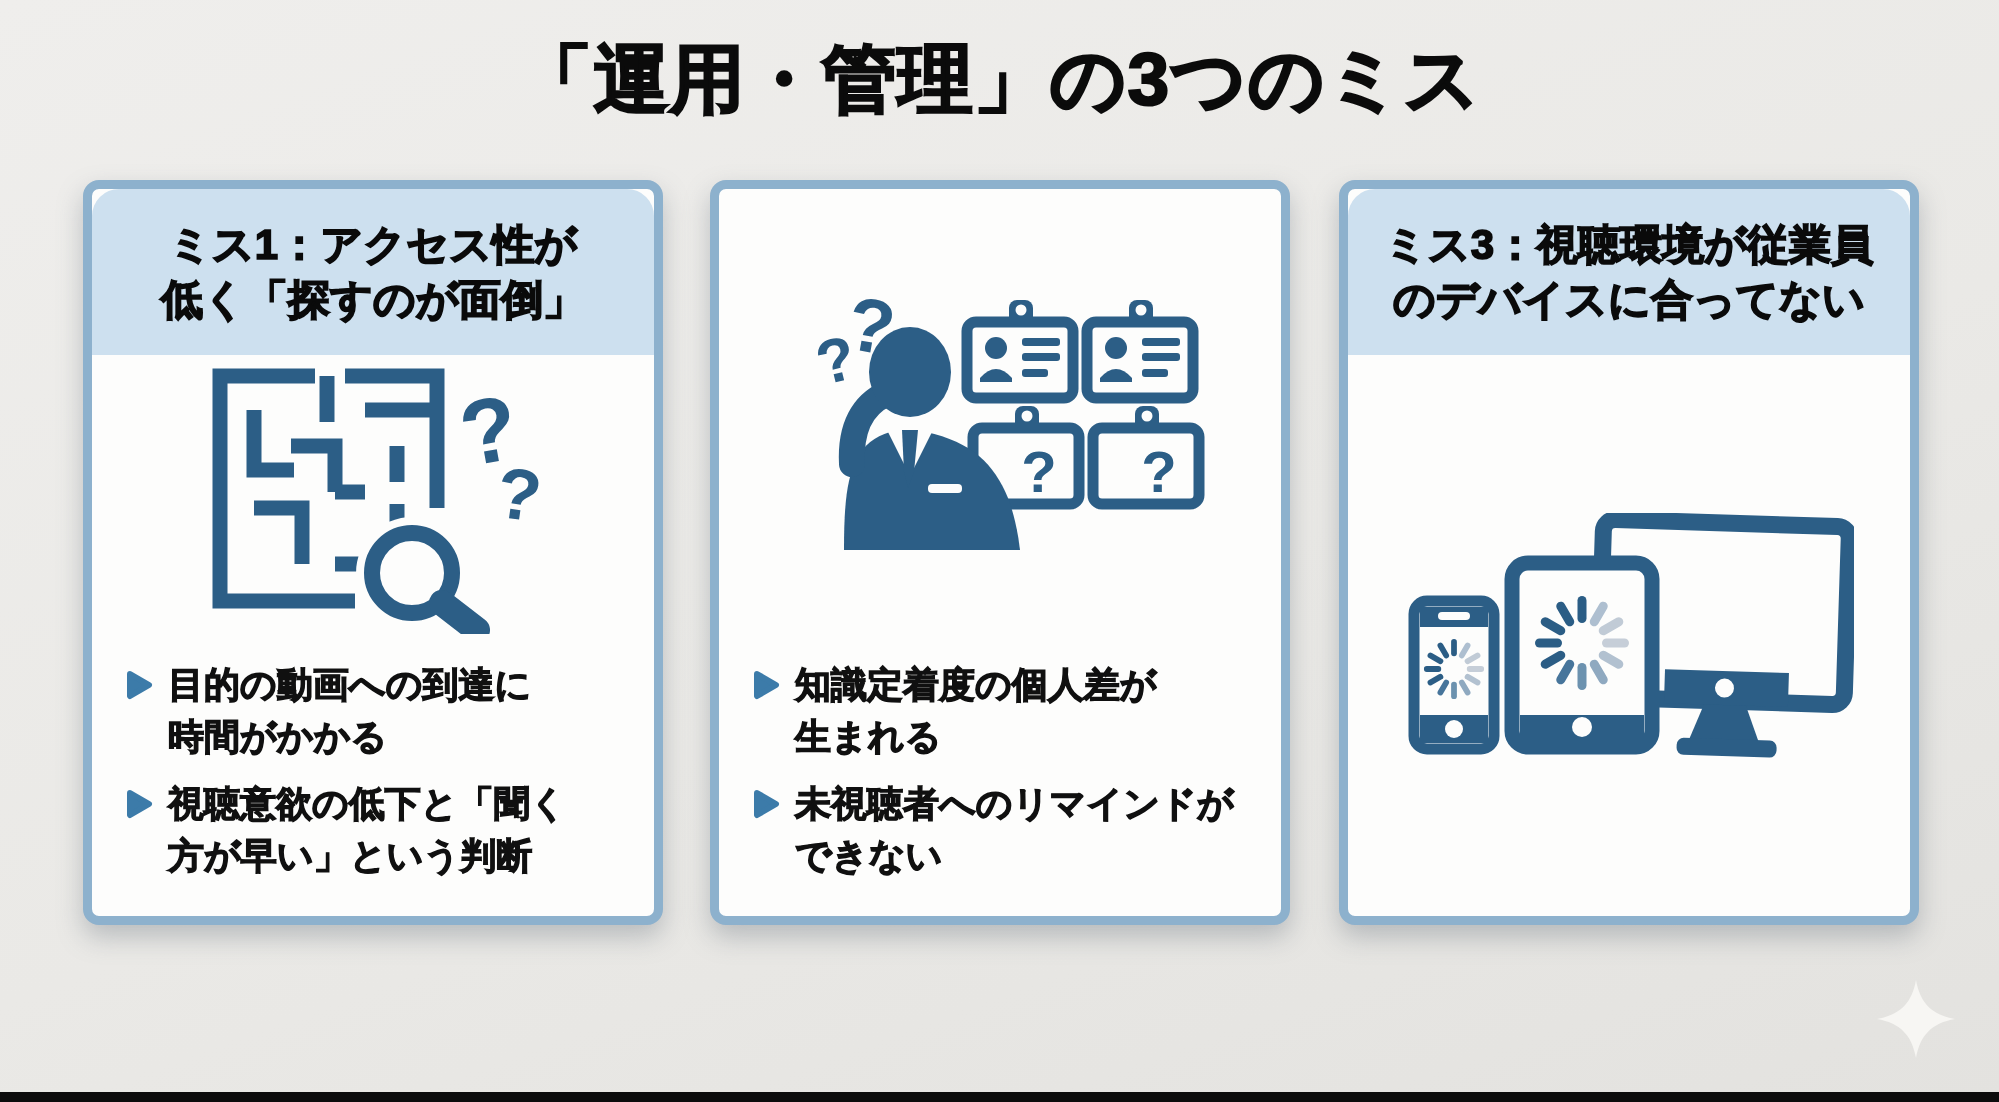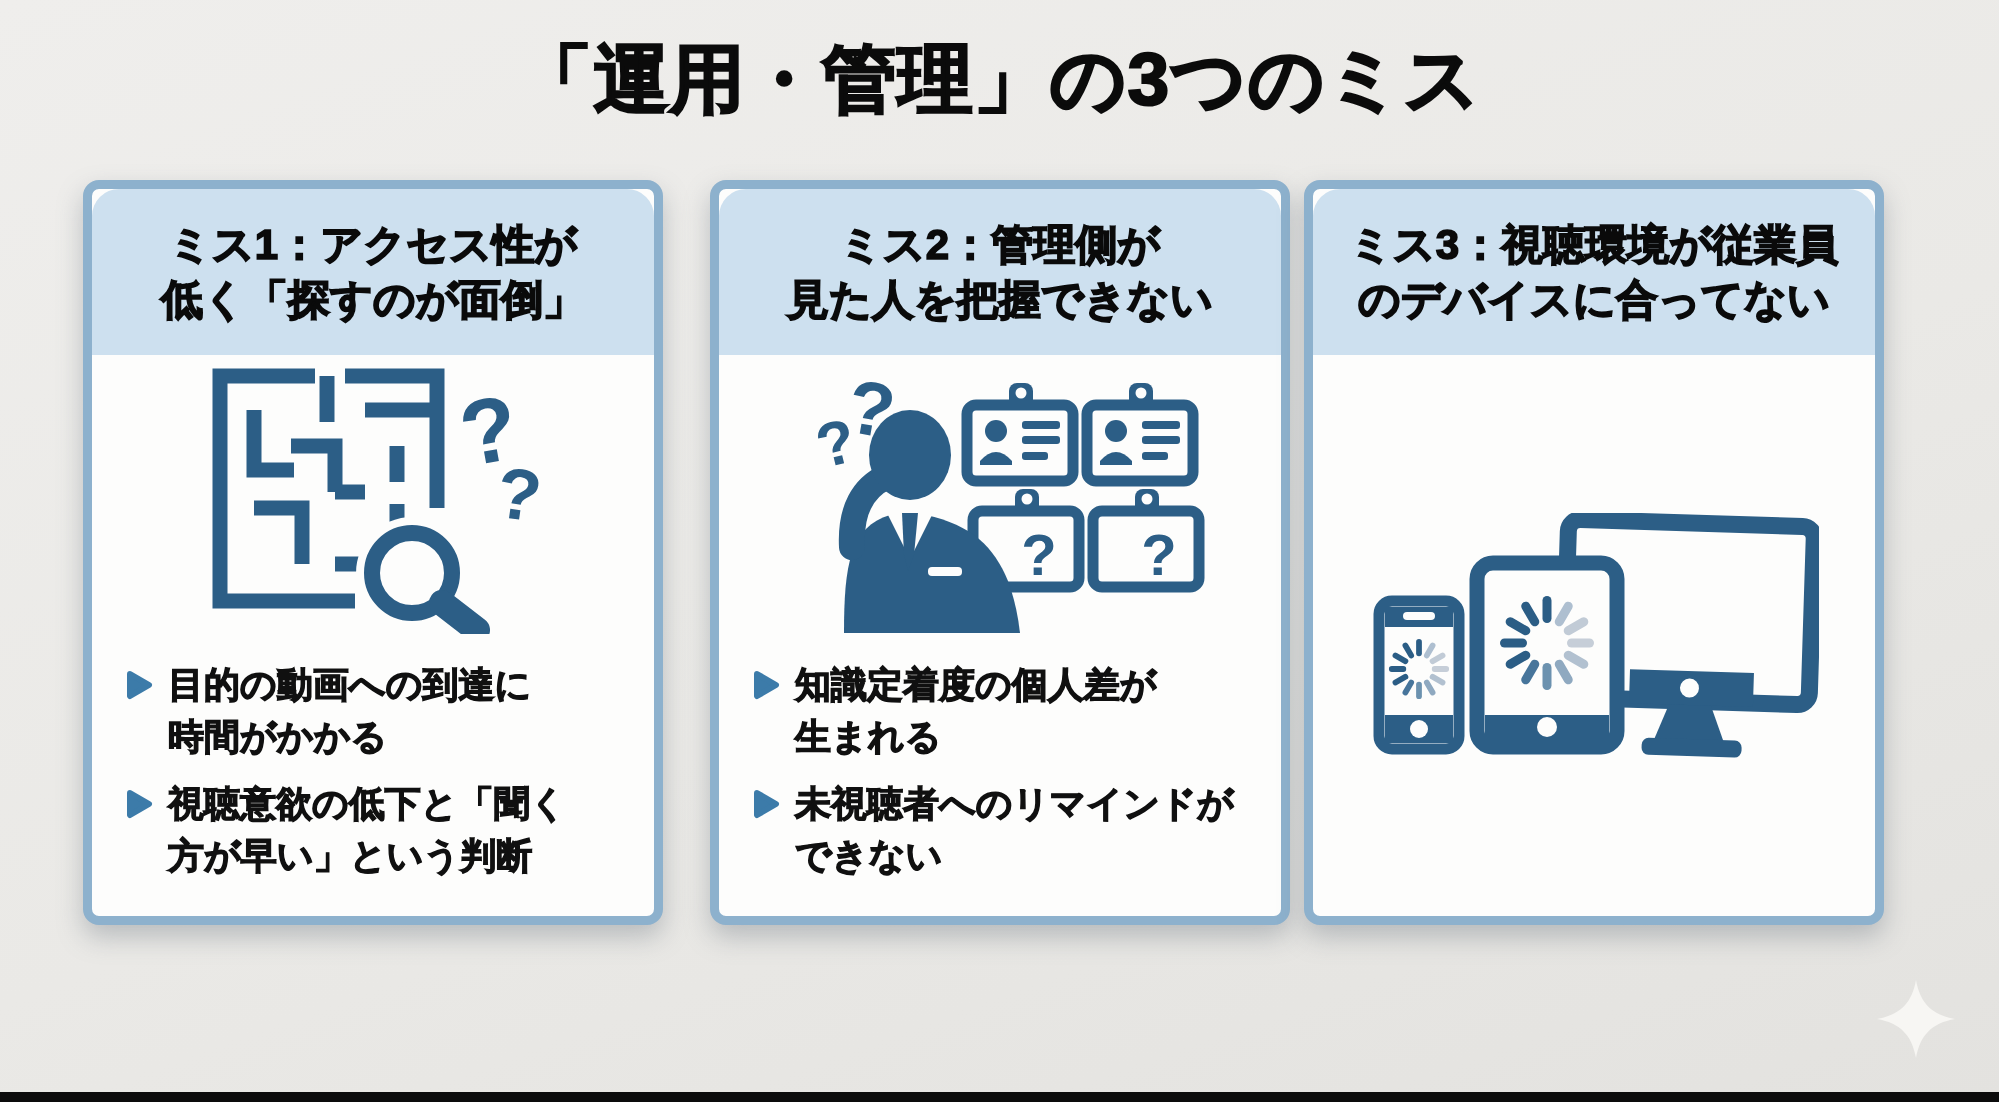--- a/index.html
+++ b/index.html
@@ -12,21 +12,21 @@
     position:absolute;top:30px;left:0;width:100%;margin:0;text-align:center;
     font-size:75px;font-weight:900;color:#0b0b0b;letter-spacing:1px;
     -webkit-text-stroke:2.2px #0b0b0b;
   }
   .card{
     position:absolute;top:180px;width:580px;height:745px;box-sizing:border-box;
     background:#fdfdfc;border:9px solid #8db1cd;border-radius:16px;
     box-shadow:0 12px 26px rgba(105,115,125,.38);
     display:flex;flex-direction:column;
   }
-  .card-1{left:83px}.card-2{left:710px}.card-3{left:1304px}
+  .card-1{left:83px}.card-2{left:710px}.card-3{left:1339px}
   .card-header{
     flex:0 0 166px;background:#cde0ef;border-radius:27px 27px 0 0;
     display:flex;align-items:center;justify-content:center;
   }
   .card-header-text{
     white-space:pre-line;text-align:center;margin:0;
     font-size:42px;line-height:1.32;font-weight:900;color:#0a0a0a;
     -webkit-text-stroke:1.7px #0a0a0a;
   }
   .icon-area{flex:1 1 auto;display:flex;align-items:center;justify-content:center;}
@@ -89,24 +89,20 @@
         <svg class="marker" width="27" height="30" viewBox="0 0 27 30">
           <polygon points="4,4 23,15 4,26" fill="#3c7ba9" stroke="#3c7ba9" stroke-width="6" stroke-linejoin="round"></polygon>
         </svg>
         <span class="bullet-text">視聴意欲の低下と「聞く
 方が早い」という判断</span>
       </li>
     </ul>
   </section>
 
   <section class="card card-2">
-    <header class="card-header">
-      <p class="card-header-text">ミス2：管理側が
-見た人を把握できない</p>
-    </header>
     <div class="icon-area">
       <svg width="420" height="264" viewBox="0 0 420 264">
 
         <g>
 
           <rect x="219" y="14" width="24" height="32" rx="8" fill="#2c5e86"></rect>
             <circle cx="231" cy="24" r="5.5" fill="#fdfdfc"></circle>
           <rect x="177" y="36" width="106" height="76" rx="9" fill="#fdfdfc" stroke="#2c5e86" stroke-width="11"></rect>
           <circle cx="206" cy="62" r="11" fill="#2c5e86"></circle>
           <path d="M190,92 Q206,74 222,92 L222,96 L190,96 Z" fill="#2c5e86"></path>

